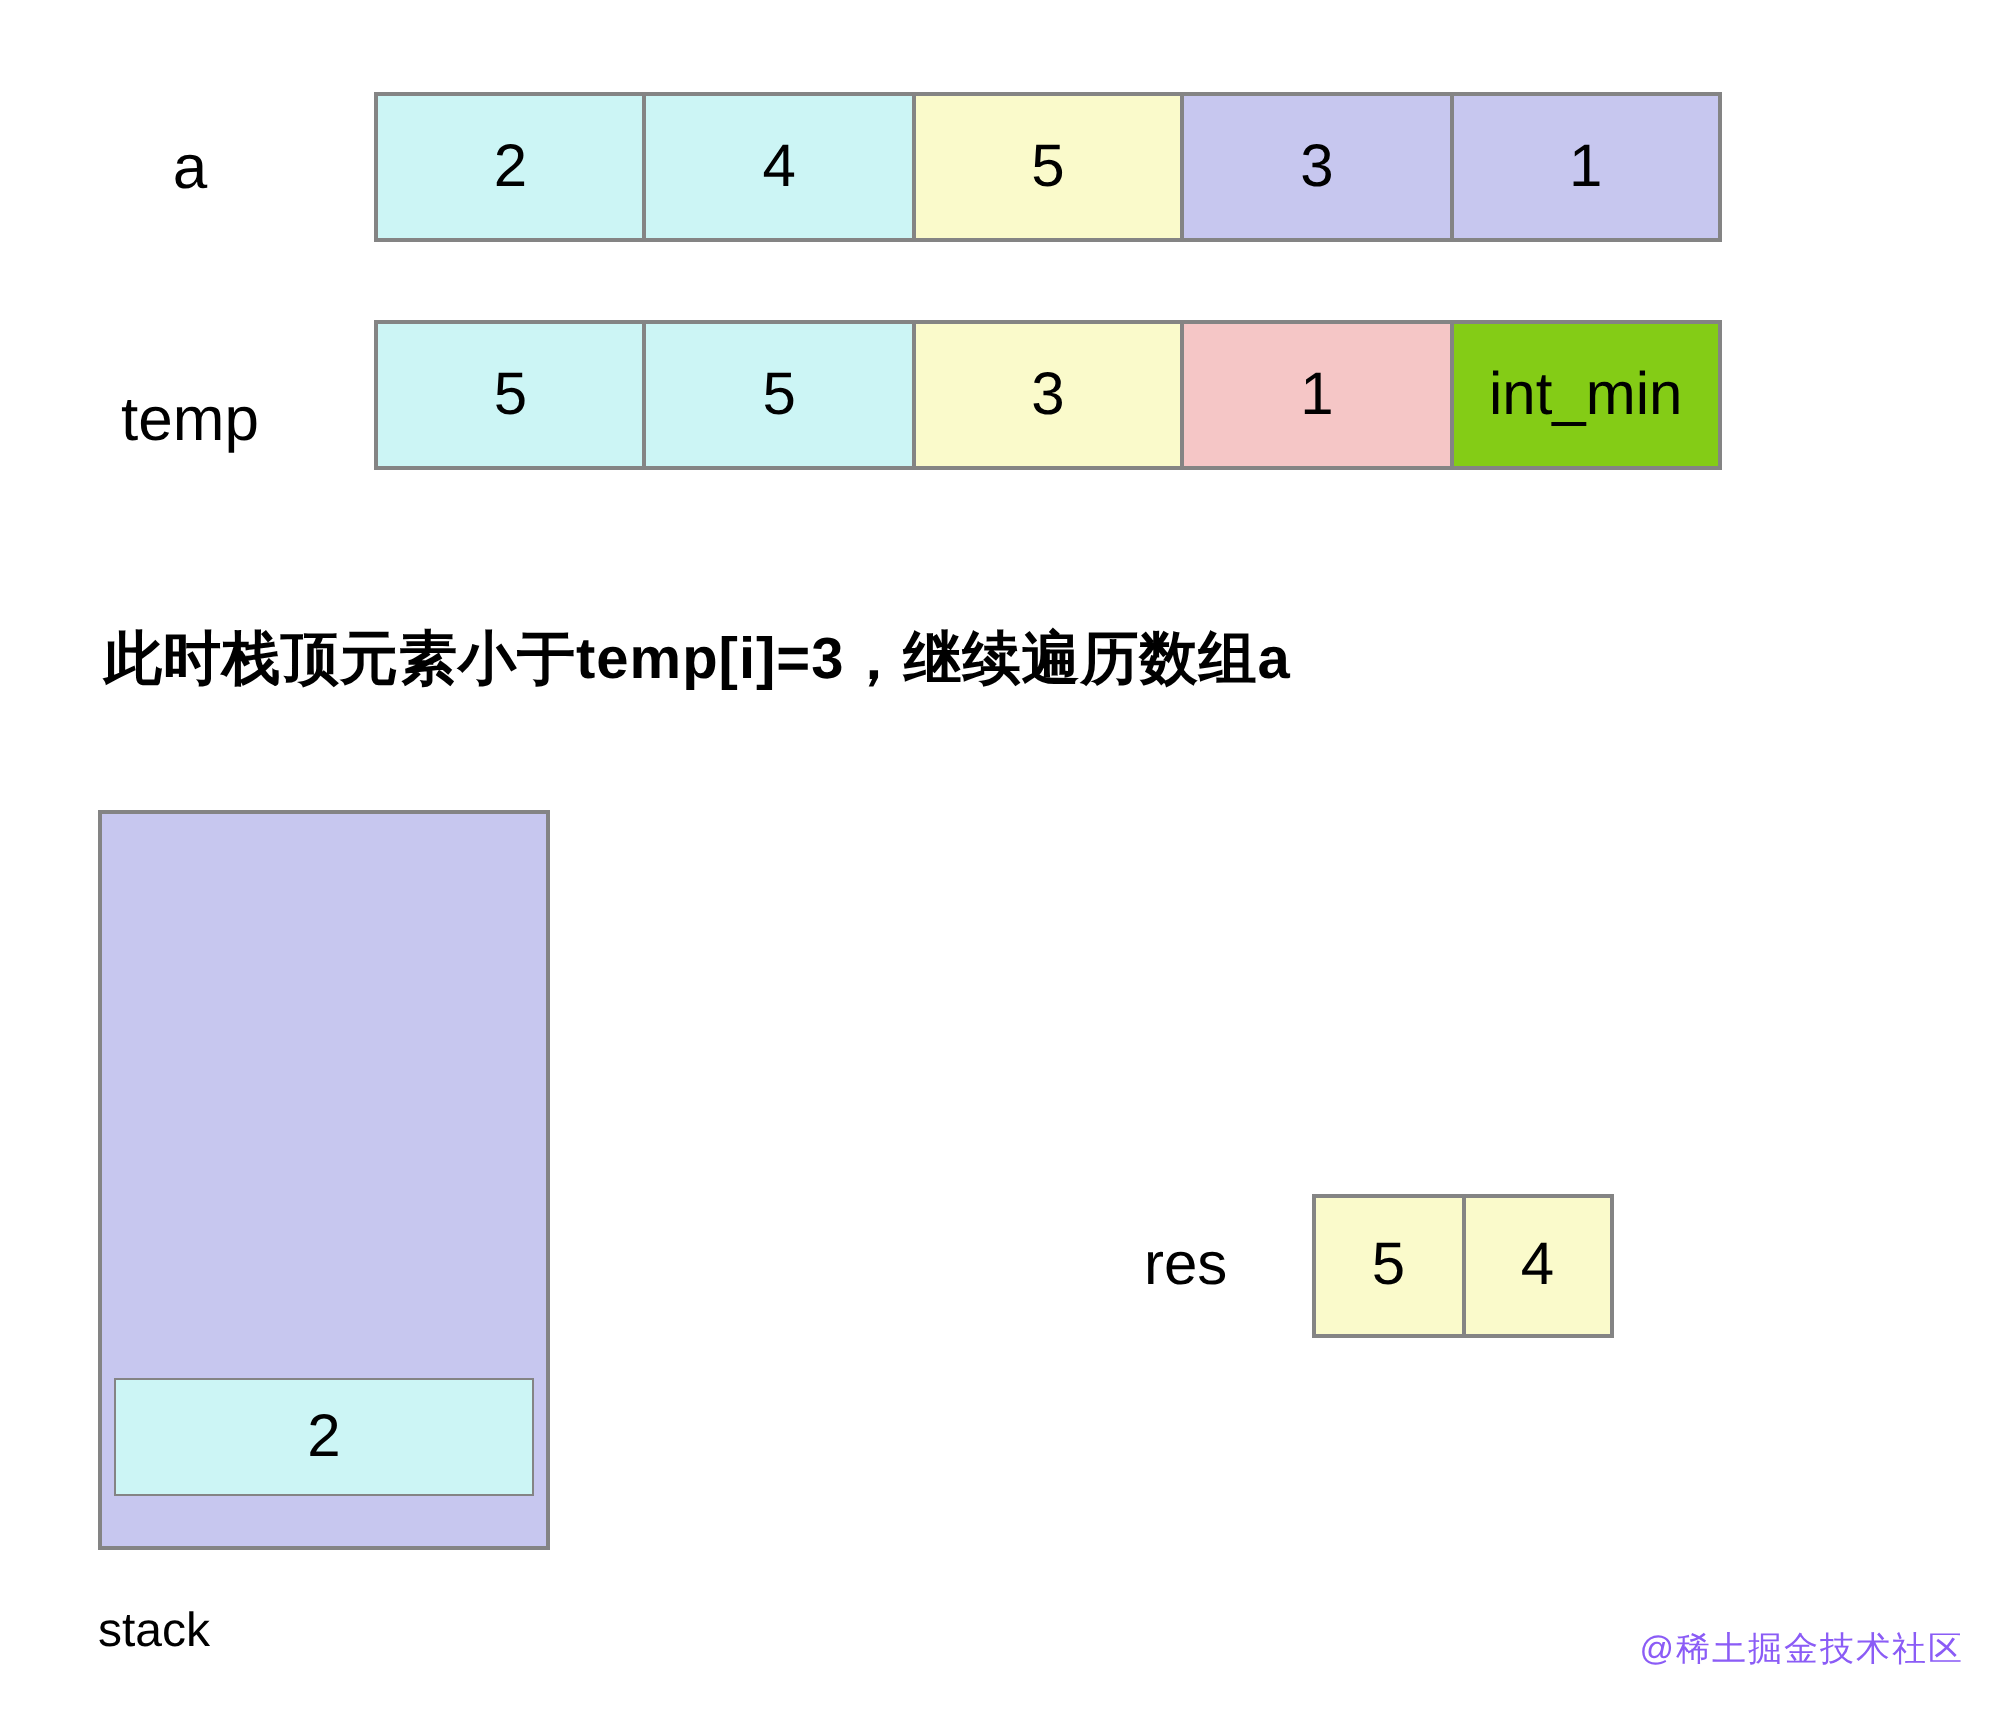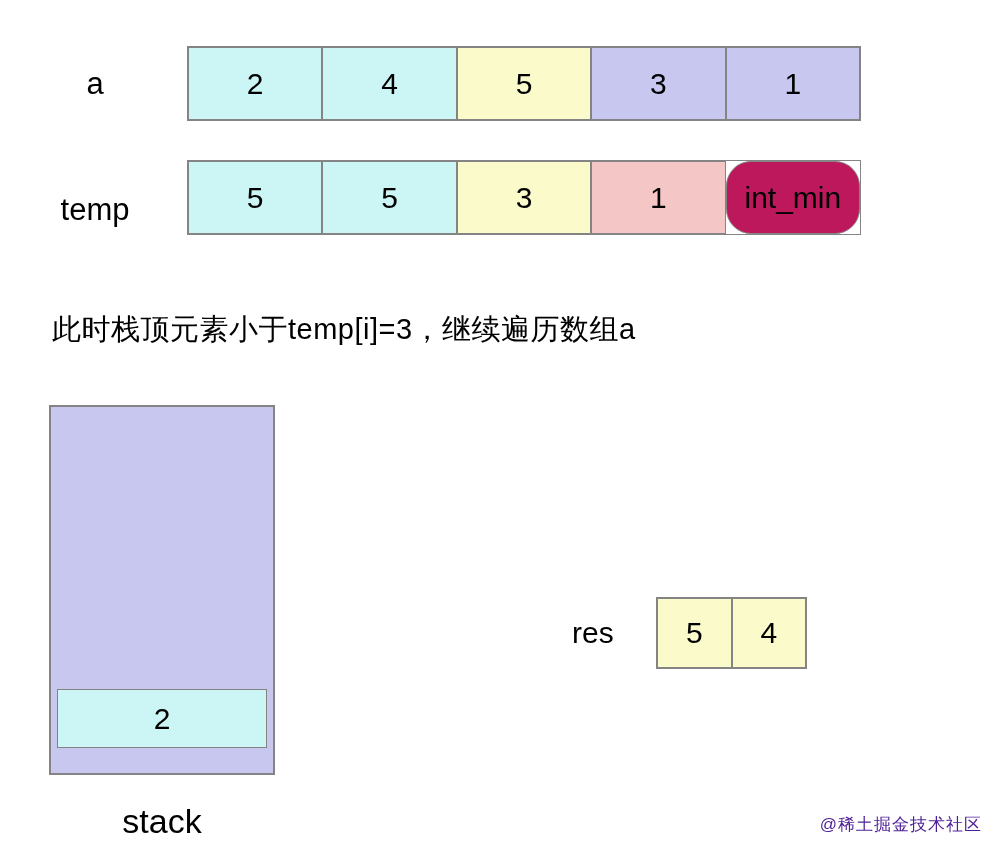--- a/index.html
+++ b/index.html
@@ -26,20 +26,21 @@
     display: flex; align-items: center; justify-content: center;
     font-size: 30px;
   }
 
   
   .caption {
     left: 52px; top: 310px;
     font-size: 29px;
     letter-spacing: 0.5px;
     white-space: nowrap;
+    font-weight: bold;
   }
 
   
   .stack-box {
     left: 49px; top: 405px; width: 226px; height: 370px;
     background: #c7c7ef;
     border: 2px solid #848484;
     position: absolute;
   }
   .stack-items {
@@ -47,40 +48,40 @@
     left: 6px; right: 6px; bottom: 25px;
     display: flex; flex-direction: column-reverse; gap: 4px;
   }
   .stack-cell {
     height: 59px; border: 1px solid #848484;
     display: flex; align-items: center; justify-content: center;
     font-size: 30px;
   }
   .stack-label {
     left: 49px; top: 802px; width: 226px;
-    text-align: center; font-size: 34px;
+    text-align: left; font-size: 24px;
   }
 
   
   .res-label {
     left: 572px; top: 597px; width: 65px; height: 72px;
     display: flex; align-items: center; justify-content: flex-start;
     font-size: 30px;
   }
   .res-row {
     left: 656px; top: 597px; width: 151px; height: 72px;
     display: flex;
     border: 1px solid #848484;
   }
 
   
   .watermark {
     right: 18px; top: 813px;
     font-size: 17px;
-    color: #4c1d95;
+    color: #8b5cf6;
     letter-spacing: 1px;
   }
 </style>
 </head>
 <body>
 
 <div class="abs row-label" style="top:46px">a</div>
 <div class="abs array-row" style="top:46px">
     <div class="cell" style="background: rgb(204, 245, 245);">2</div>
     <div class="cell" style="background: rgb(204, 245, 245);">4</div>
@@ -88,21 +89,21 @@
     <div class="cell" style="background: rgb(199, 199, 239);">3</div>
     <div class="cell" style="background: rgb(199, 199, 239);">1</div>
   </div>
 
 <div class="abs row-label" style="top:172px">temp</div>
 <div class="abs array-row" style="top:160px">
     <div class="cell" style="background: rgb(204, 245, 245);">5</div>
     <div class="cell" style="background: rgb(204, 245, 245);">5</div>
     <div class="cell" style="background: rgb(250, 250, 203);">3</div>
     <div class="cell" style="background: rgb(245, 198, 198);">1</div>
-    <div class="cell" style="background: #be185d; border-radius: 25px;">int_min</div>
+    <div class="cell" style="background: #84cc16;">int_min</div>
   </div>
 
 <div class="abs caption">此时栈顶元素小于temp[i]=3，继续遍历数组a</div>
 
 <div class="stack-box">
   <div class="stack-items">
       <div class="stack-cell" style="background: rgb(204, 245, 245);">2</div>
     </div>
 </div>
 <div class="abs stack-label">stack</div>

